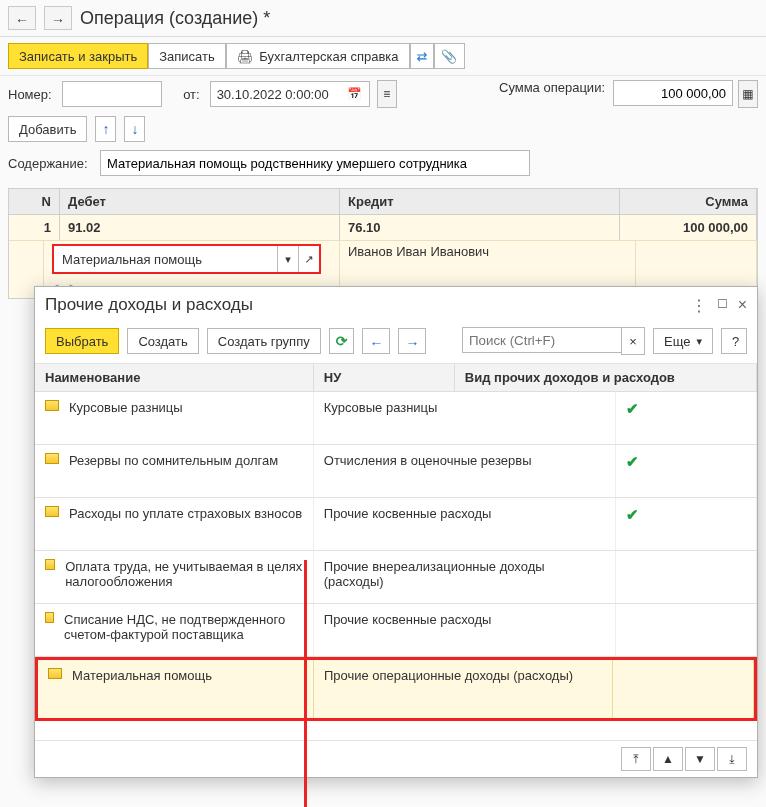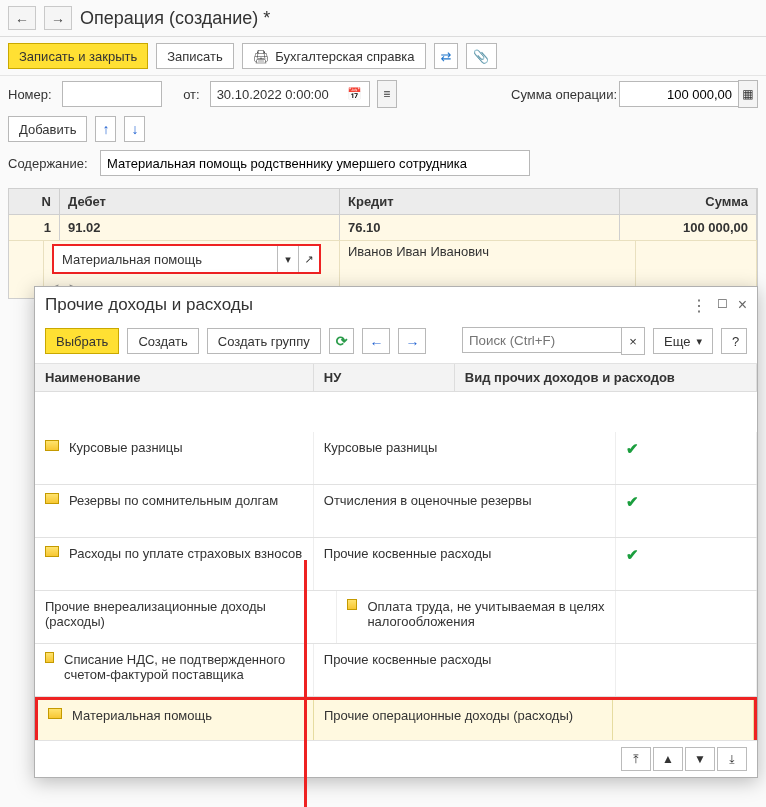--- a/index.html
+++ b/index.html
@@ -12,29 +12,29 @@
   }
   .page { position: relative; width: 766px; height: 807px; overflow: hidden; border-right:1px solid #ddd;}
 
   
   .header { display:flex; align-items:center; gap:8px; padding:6px 8px; border-bottom:1px solid #dcdcdc;}
   .nav-btn { width:26px; height:22px; border:1px solid #c9c9c9; background:#f5f5f5; display:flex; align-items:center; justify-content:center; cursor:pointer;}
   .nav-btn .arrow { font-size:14px; color:#444;}
   .page-title { font-size:18px; font-weight:400; color:#333;}
 
   
-  .toolbar-row { display:flex; align-items:center; gap:8px; padding:6px 8px; border-bottom:1px solid #e5e5e5; flex-wrap:wrap;}
+  .toolbar-row { display:flex; align-items:center; padding:6px 8px; border-bottom:1px solid #e5e5e5; flex-wrap:wrap;}
   .btn { border:1px solid #b8b8b8; background:#fff; padding:4px 10px; height:26px; display:inline-flex; align-items:center; gap:6px; box-sizing:border-box; cursor:pointer;}
   .btn.primary { background:#ffe033; border-color:#c9a800; font-weight:500;}
   .btn.icon-only { padding:4px 6px;}
   .input { border:1px solid #b8b8b8; background:#fff; padding:3px 6px; height:26px; box-sizing:border-box; font-size:13px;}
   .label { color:#333; font-size:13px; margin-right:2px;}
   .field-row { display:flex; align-items:center; gap:8px; padding:4px 8px;}
   
-  .sum-group { margin-left:auto; display:flex; align-items:center; }
+  .sum-group { margin-left:auto; display:flex; align-items:flex-start; gap:6px;}
   .sum-input { width:120px; text-align:right;}
   .mini-suffix { width:18px; height:26px; border:1px solid #b8b8b8; background:#f4f4f4; display:inline-flex; align-items:center; justify-content:center; font-size:12px; margin-left:-1px;}
   
   .ot-label { width:30px; text-align:right;}
   .number-input { width:100px;}
   .date-input { width:160px; display:flex; align-items:center; justify-content:space-between;}
   .date-input .cal { font-size:12px; color:#555; }
   
   .icon-printer::before { content:"🖨"; font-size:13px;}
   .icon-transfer::before { content:"⇄"; font-size:13px; color:#2277cc;}
@@ -75,21 +75,21 @@
     display:flex; flex-direction:column;
   }
   .popup-title-row { display:flex; align-items:center; padding:8px 10px;text-align:right;}
   .popup-title { font-size:17px; font-weight:400;}
   .popup-title-row .right { margin-left:auto; display:flex; gap:10px;}
   .popup-toolbar { display:flex; align-items:center; gap:8px; padding:4px 10px 8px 10px; border-bottom:1px solid #e2e2e2;}
   .search-wrap { margin-left:auto; display:flex;}
   .search-input { width:160px; border:1px solid #b8b8b8; height:26px; padding:3px 6px; box-sizing:border-box; color:#999;}
   .search-clear { width:22px; height:26px; border:1px solid #b8b8b8; display:flex; align-items:center; justify-content:center; margin-left:-1px; cursor:pointer;}
 
-  .popup-table { flex:1; overflow:hidden; display:flex; flex-direction:column;gap:40px;}
+  .popup-table { flex:1; overflow:hidden; display:flex; flex-direction:column;}
   .pt-head { display:flex; background:#f3f3f3; border-bottom:1px solid #ddd; font-weight:600;}
   .pt-head .pcell { padding:6px 10px; border-right:1px solid #ddd;}
   .pc-name { flex:1.1; }
   .pc-type { flex:1.2; }
   .pc-nu   { width:120px; }
   .pt-body { flex:1; overflow-y:auto;}
   .pt-row { display:flex; border-bottom:1px solid #e1e1e1; min-height:52px;}
   .pt-row .pcell { padding:8px 10px; border-right:1px solid #eee;}
   .pc-name-inner { display:flex; gap:10px; align-items:flex-start;}
   .folder-icon { width:14px; height:11px; display:inline-block; }
@@ -267,27 +267,27 @@
             <div class="pcell pc-name">
               <div class="pc-name-inner">
                 <span class="folder-icon yellow small"></span>
                 <span>Расходы по уплате страховых взносов</span>
               </div>
             </div>
             <div class="pcell pc-type">Прочие косвенные расходы</div>
             <div class="pcell pc-nu"><span class="icon-check"></span></div>
           </div>
           <div class="pt-row">
+            <div class="pcell pc-name">
+              <div class="pc-name-inner">
+                <span class="folder-icon yellow small"></span>
+                <span>Оплата труда, не учитываемая в целях налогообложения</span>
+              </div>
+            </div>
             <div class="pcell pc-type">Прочие внереализационные доходы (расходы)</div>
-            <div class="pcell pc-name">
-              <div class="pc-name-inner">
-                <span class="folder-icon yellow small"></span>
-                <span>Оплата труда, не учитываемая в целях налогообложения</span>
-              </div>
-            </div>
             <div class="pcell pc-nu"></div>
           </div>
           <div class="pt-row">
             <div class="pcell pc-name">
               <div class="pc-name-inner">
                 <span class="folder-icon yellow small"></span>
                 <span>Списание НДС, не подтвержденного счетом-фактурой поставщика</span>
               </div>
             </div>
             <div class="pcell pc-type">Прочие косвенные расходы</div>

